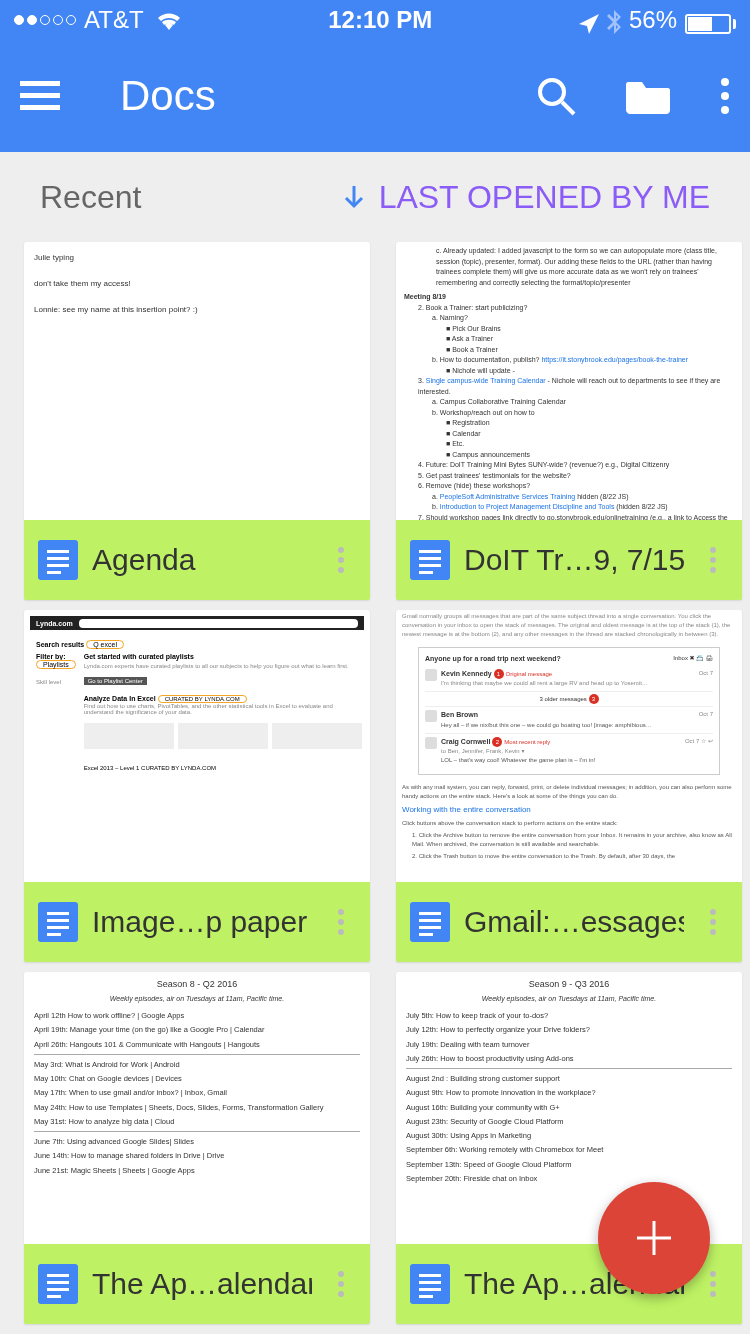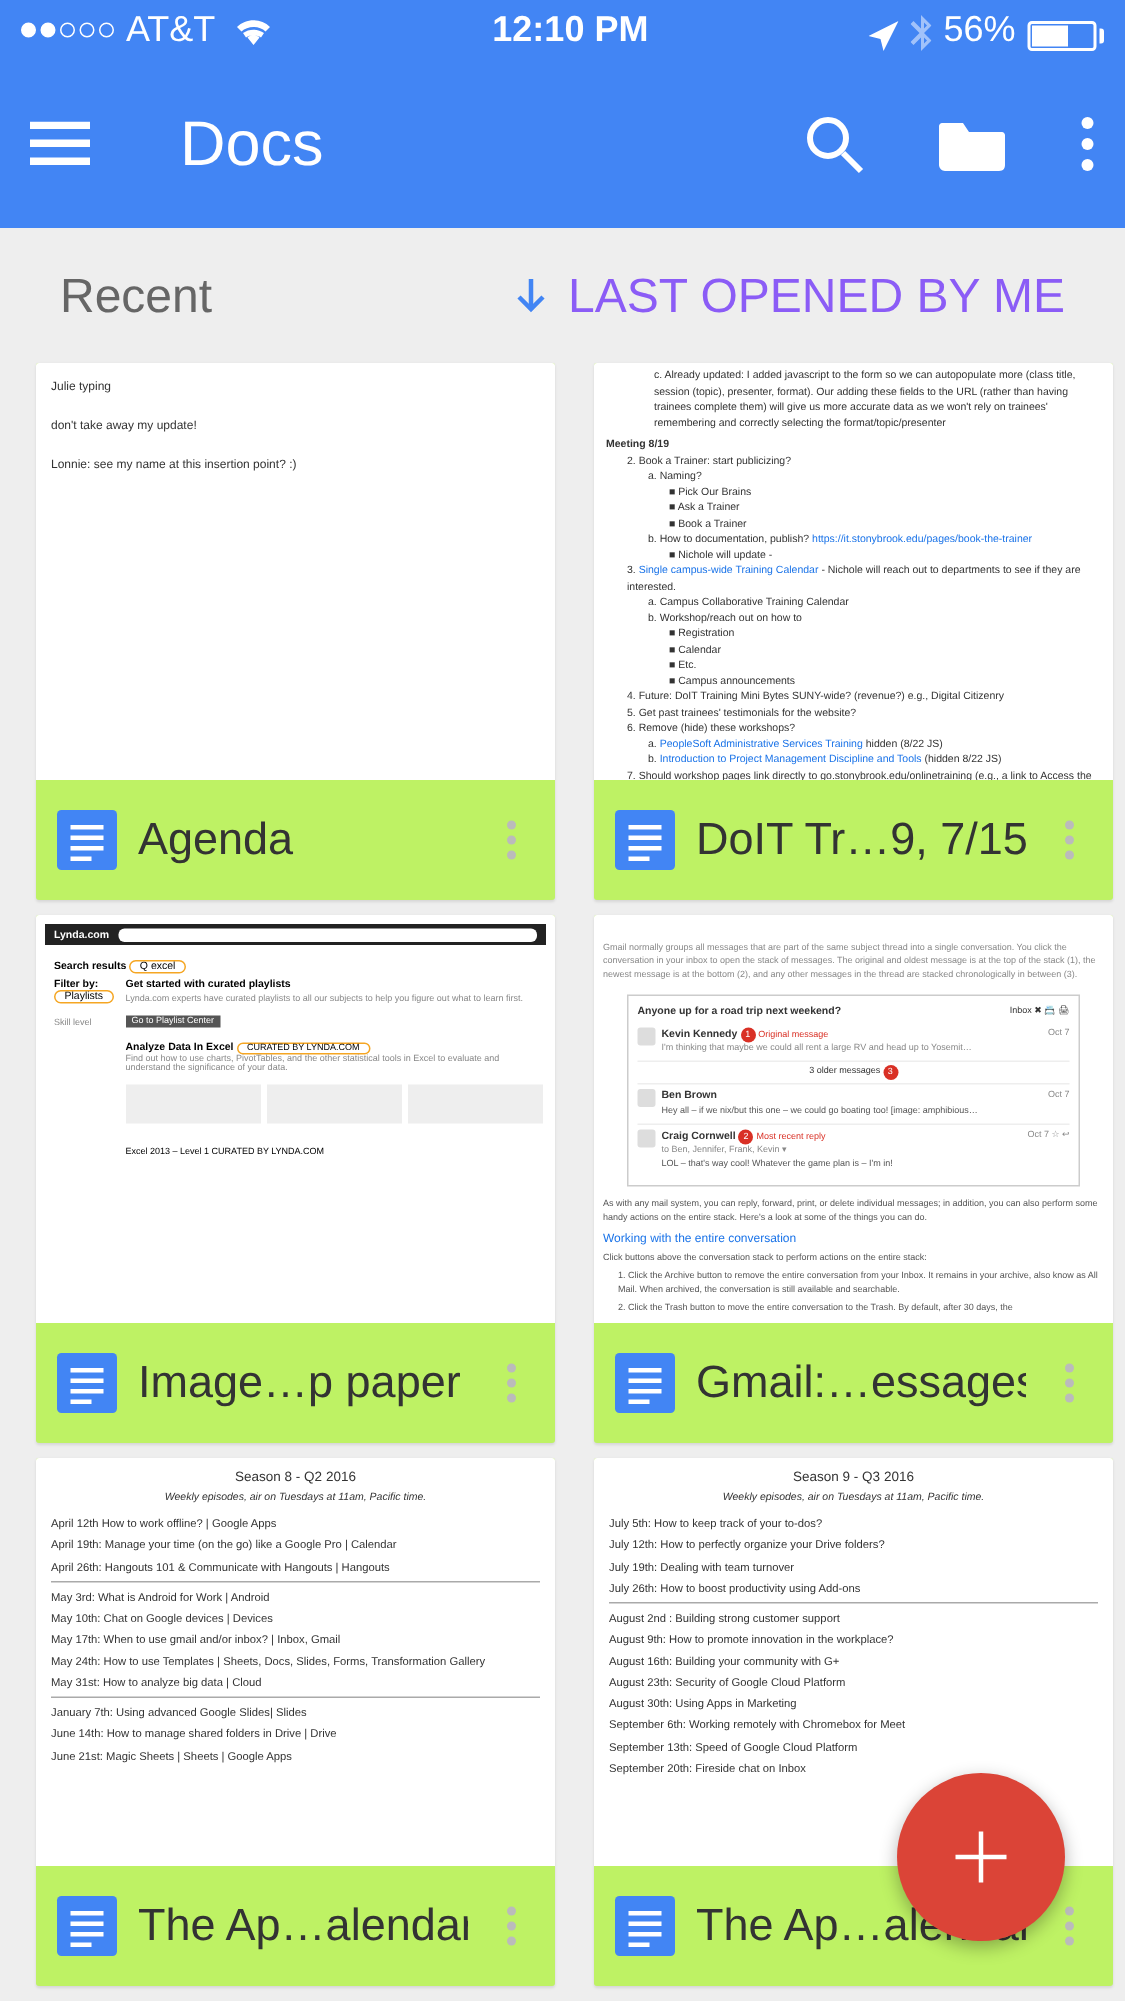--- a/index.html
+++ b/index.html
@@ -236,21 +236,21 @@
     <span>LAST OPENED BY ME</span>
   </div>
 </div>
 
 <div class="grid">
 
   <div class="card tall">
     <div class="thumb">
       <div class="thumb-text">
         <div style="margin-bottom:14px">Julie typing</div>
-        <div style="margin-bottom:14px">don't take away my update!</div>
+        <div style="margin-bottom:14px">don't take them my access!</div>
         <div style="margin-bottom:22px">Lonnie: see my name at this insertion point?  :)</div>
       </div>
     </div>
     <div class="card-bottom">
       <div class="doc-icon"></div>
       <span class="card-title">Agenda</span>
       <div class="more-dots">
           <span></span>
           <span></span>
           <span></span>
@@ -334,21 +334,21 @@
       <div class="more-dots">
           <span></span>
           <span></span>
           <span></span>
         </div>
     </div>
   </div>
 
   <div class="card">
     <div class="thumb">
-      <div class="thumb-text tiny" style="padding:18px 6px">
+      <div class="thumb-text tiny" style="padding:2px 6px">
         <div style="color:#888;font-size:6px;margin-bottom:2px">Gmail normally groups all messages that are part of the same subject thread into a single conversation. You click the conversation in your inbox to open the stack of messages. The original and oldest message is at the top of the stack (1), the newest message is at the bottom (2), and any other messages in the thread are stacked chronologically in between (3).</div>
         <div class="gmail-card-box">
           <div style="display:flex;justify-content:space-between;margin-bottom:4px">
               <strong>Anyone up for a road trip next weekend?</strong>
               <span style="font-size:6px">Inbox ✖ 📇 🖨</span>
             </div>
           <div class="gmail-row">
               <div class="gmail-avatar"></div>
               <div style="flex:1"><strong>Kevin Kennedy</strong> <span class="red-badge">1</span> <span style="color:#d93025;font-size:6px">Original message</span><div style="font-size:6px;color:#888">I'm thinking that maybe we could all rent a large RV and head up to Yosemit…</div></div>
               <span style="font-size:6px;color:#888">Oct 7</span>
@@ -391,21 +391,21 @@
         <div class="thumb-line">April 12th How to work offline?  | Google Apps</div>
         <div class="thumb-line">April 19th: Manage your time (on the go) like a Google Pro | Calendar</div>
         <div class="thumb-line">April 26th: Hangouts 101 &amp; Communicate with Hangouts  | Hangouts</div>
         <hr class="thumb-hr">
         <div class="thumb-line">May 3rd:  What is Android for Work | Android</div>
         <div class="thumb-line">May 10th:  Chat on Google devices | Devices</div>
         <div class="thumb-line">May 17th: When to use gmail and/or inbox?  | Inbox, Gmail</div>
         <div class="thumb-line">May 24th: How to use Templates | Sheets, Docs, Slides, Forms, Transformation Gallery</div>
         <div class="thumb-line">May 31st: How to analyze big data | Cloud</div>
         <hr class="thumb-hr">
-        <div class="thumb-line">January 7th: Using advanced Google Slides| Slides</div>
+        <div class="thumb-line">June 7th: Using advanced Google Slides| Slides</div>
         <div class="thumb-line">June 14th: How to manage shared folders in Drive | Drive</div>
         <div class="thumb-line">June 21st: Magic Sheets | Sheets | Google Apps</div>
       </div>
     </div>
     <div class="card-bottom">
       <div class="doc-icon"></div>
       <span class="card-title">The Ap…alendar</span>
       <div class="more-dots">
           <span></span>
           <span></span>

